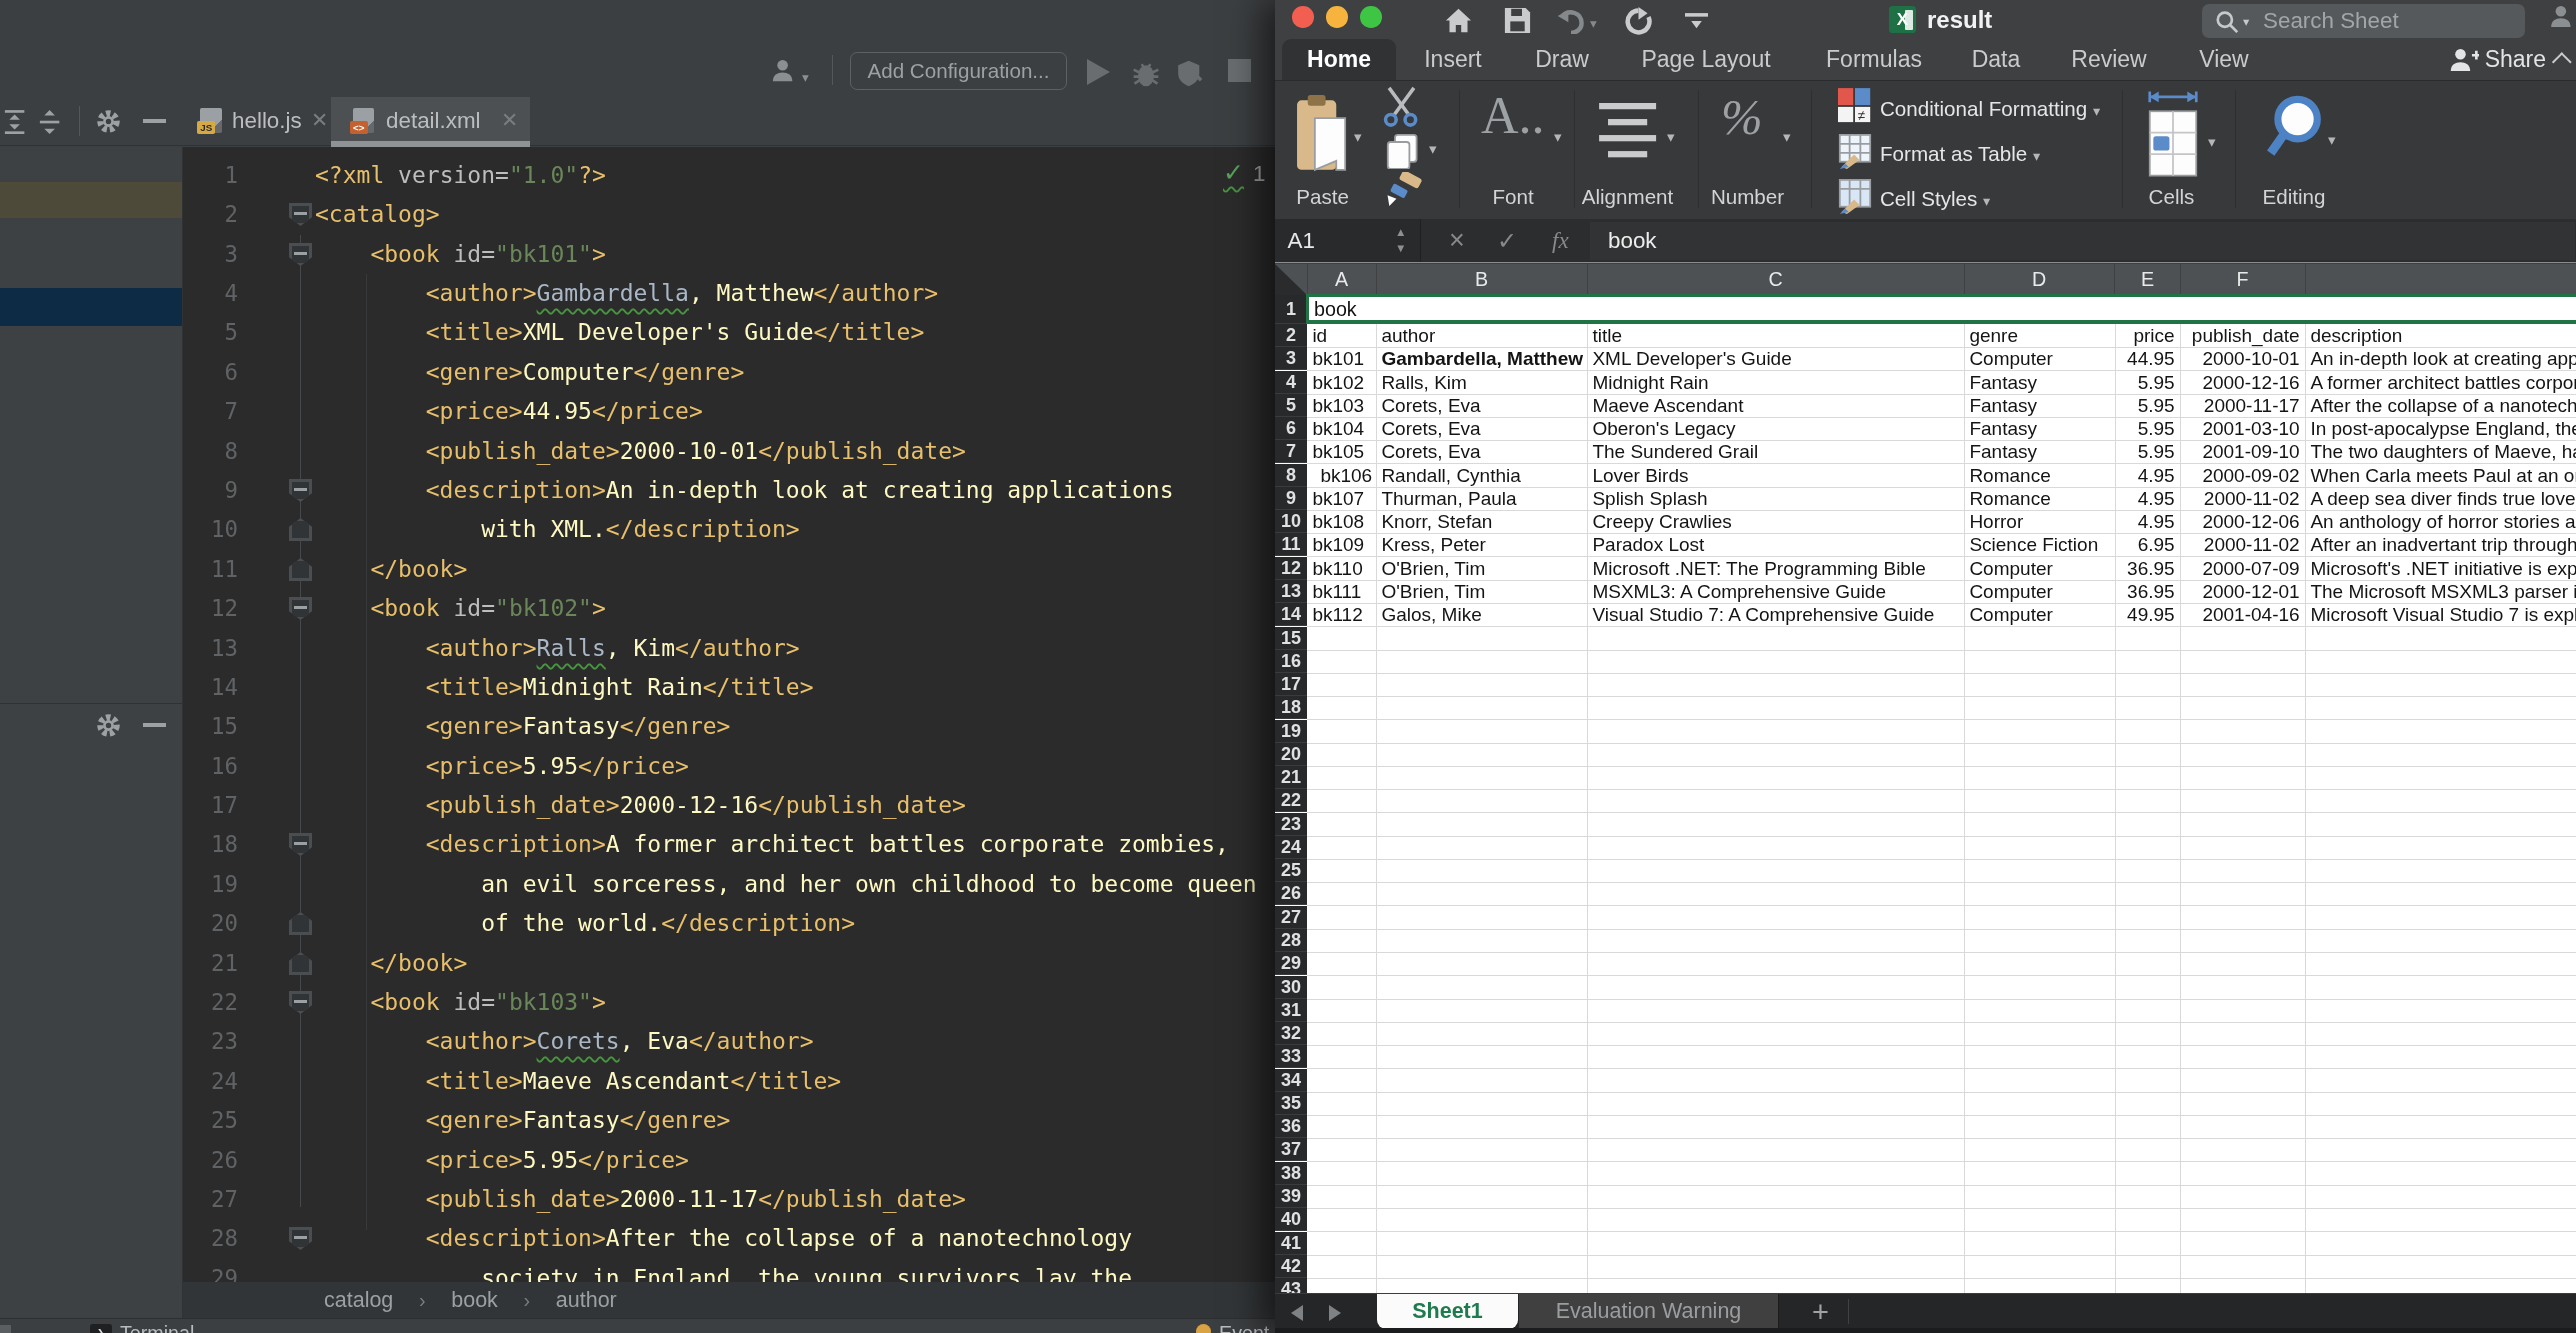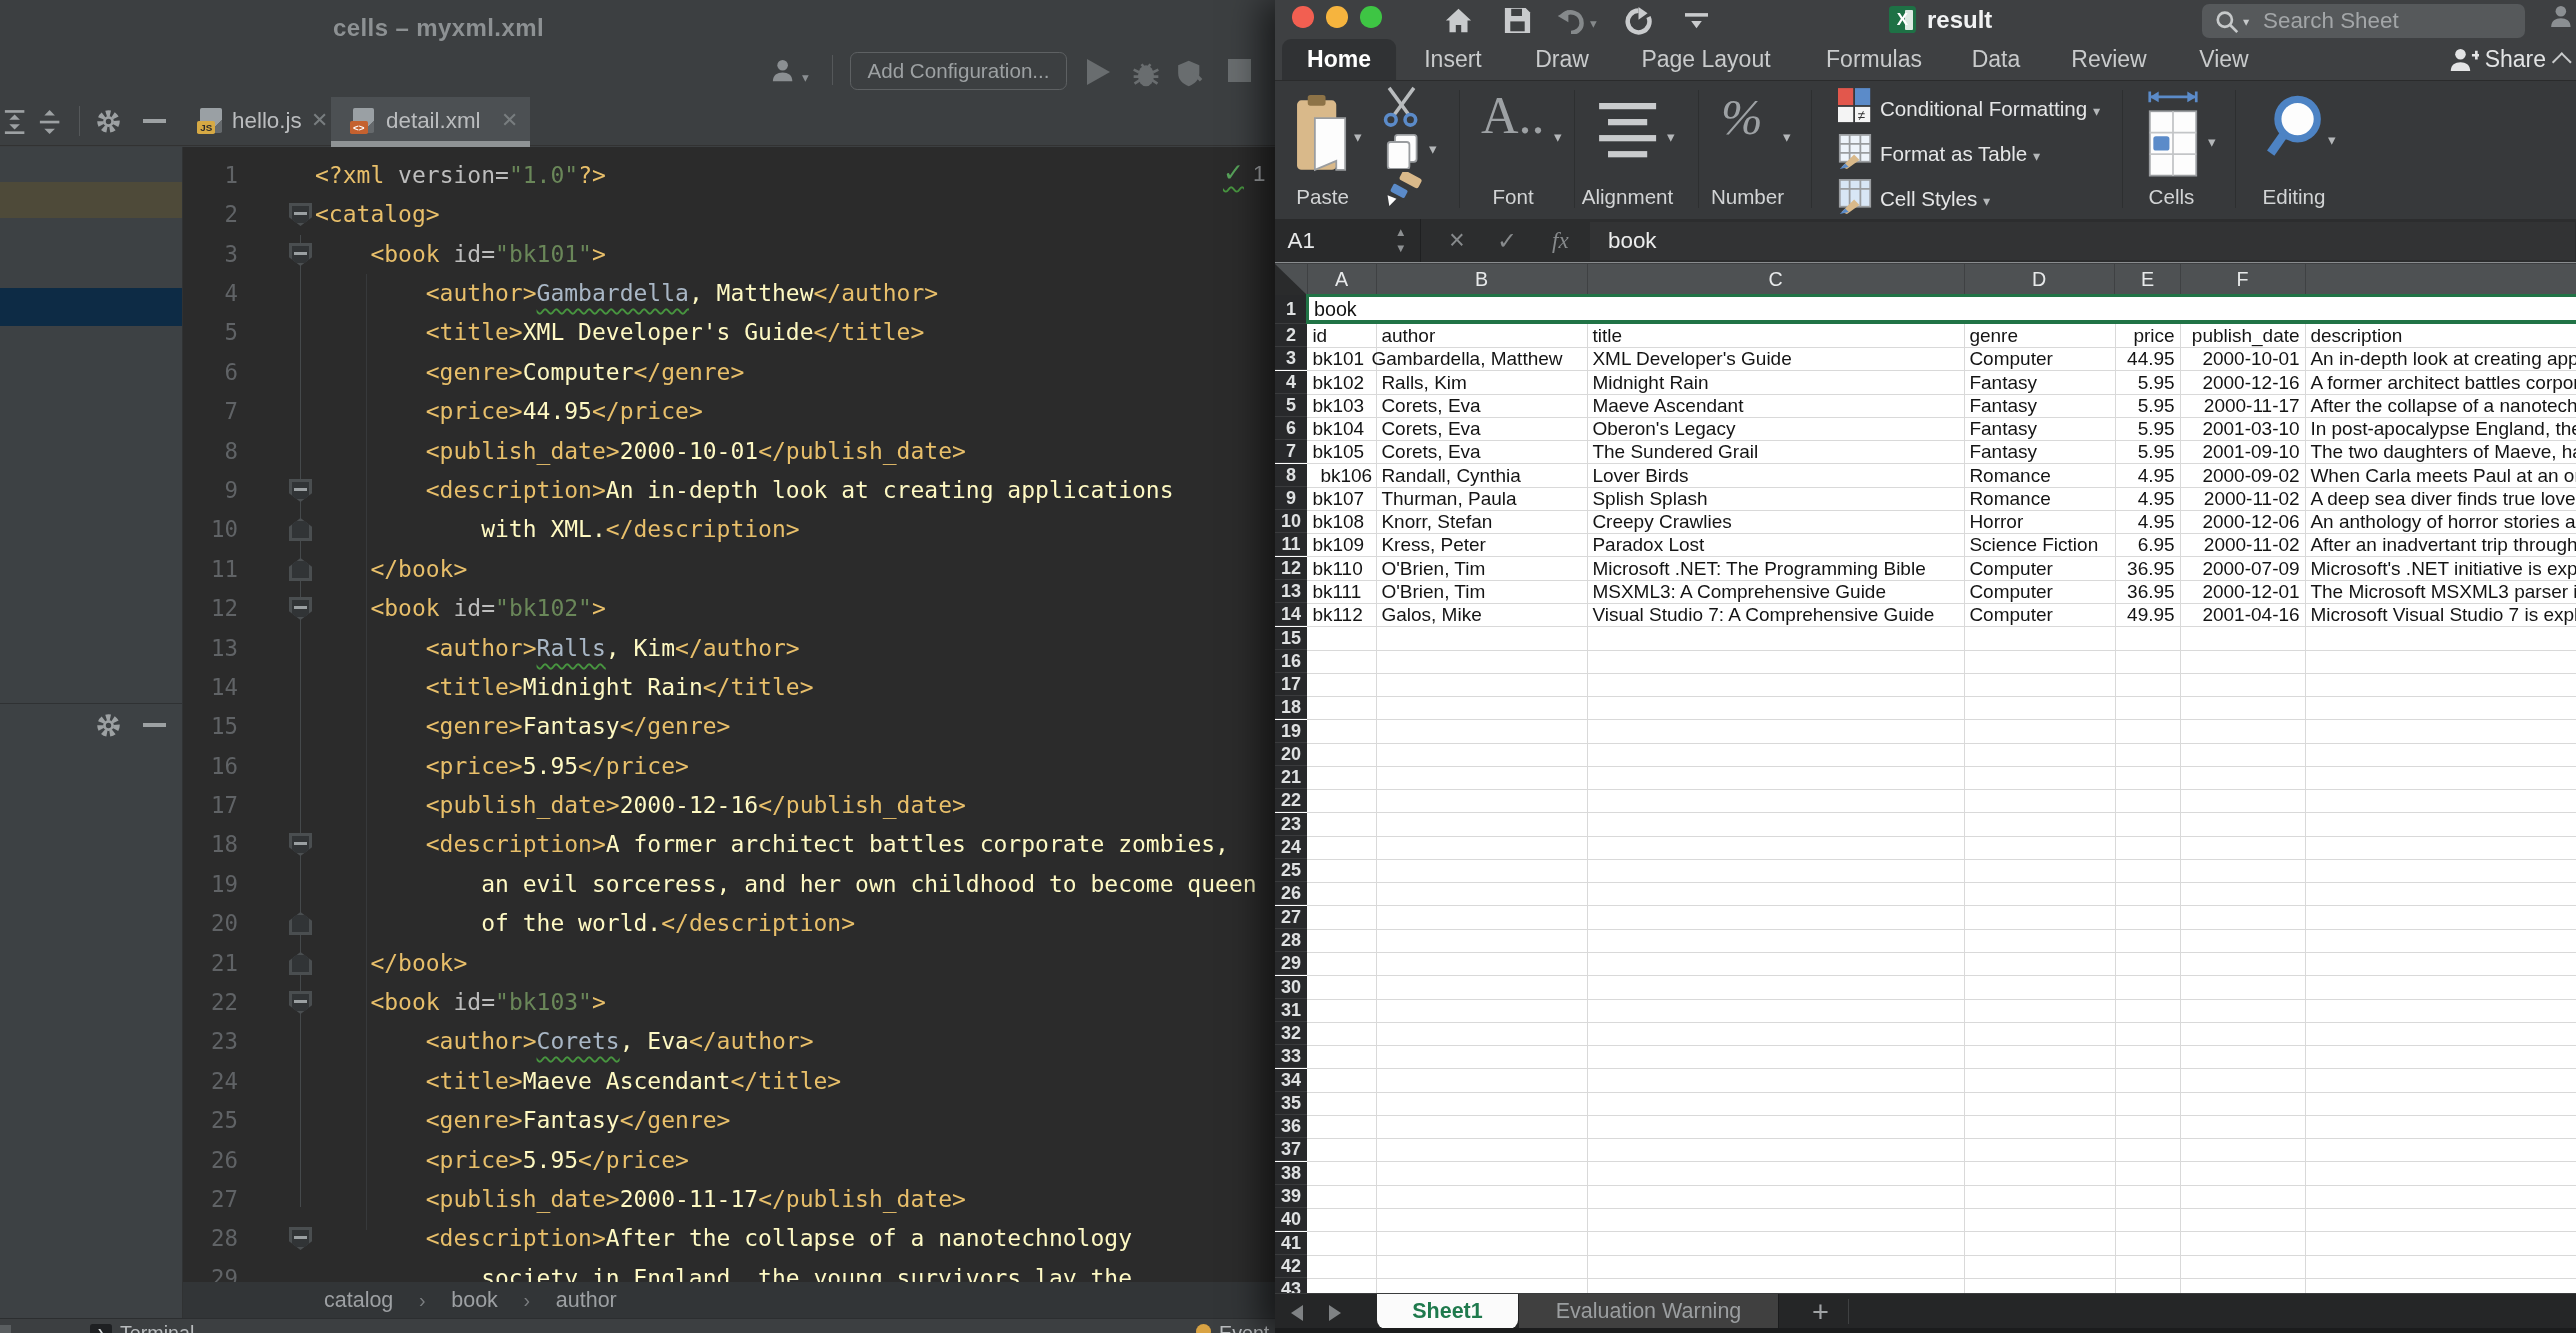--- a/index.html
+++ b/index.html
@@ -123,21 +123,20 @@
         <circle cx="15" cy="15" r="4.5" fill="none" stroke="#9da1a3" stroke-width="3"></circle>
       </g>
       <g id="def-person" fill="#8b8f92">
         <circle cx="12" cy="7" r="6"></circle>
           <path d="M1 25c0-7 5-10 11-10s11 3 11 10z"></path>
       </g>
     </defs>
   </svg>
 
   <div id="ide">
-    <div id="ide-title">cells – myxml.xml</div>
 
     <svg class="abs" style="left:772px;top:59px" width="23" height="25" viewBox="0 0 26 28">
         <use href="#def-person"></use>
       </svg>
     <div class="abs" style="left:802px;top:70px;color:#8b8f92;font-size:13.4px">▾</div>
     <div class="ide-divider-v" style="left:832px;top:55px;height:30px"></div>
     <div id="add-config">Add Configuration...</div>
     <div class="run-icon play-tri" style="left:1087px"></div>
     <svg class="run-icon" style="left:1130px" width="32" height="30" viewBox="0 0 36 34">
       <ellipse cx="18" cy="19" rx="9" ry="12" fill="#696d6f"></ellipse>
@@ -524,21 +523,21 @@
           <div class="rowhead" style="top: 1014px; height: 22.4px; line-height: 22.4px;">43</div>
           <div class="rowline" style="top: 1014px;"></div>
           <div class="gcell" style="left: 32px; top: 60px; width: 69px;">id</div>
           <div class="gcell" style="left: 101px; top: 60px; width: 211px;">author</div>
           <div class="gcell" style="left: 312px; top: 60px; width: 377px;">title</div>
           <div class="gcell" style="left: 689px; top: 60px; width: 150px;">genre</div>
           <div class="gcell r" style="left: 840px; top: 60px; width: 65px;">price</div>
           <div class="gcell r" style="left: 905px; top: 60px; width: 125px;">publish_date</div>
           <div class="gcell" style="left: 1030px; top: 60px; width: 271px;">description</div>
           <div class="gcell" style="left: 32px; top: 83px; width: 69px;">bk101</div>
-          <div class="gcell" style="left: 91px; top: 83px; width: 211px;">Gambardella, Matthew</div>
+          <div class="gcell" style="left: 101px; top: 83px; width: 211px; font-weight: bold;">Gambardella, Matthew</div>
           <div class="gcell" style="left: 312px; top: 83px; width: 377px;">XML Developer's Guide</div>
           <div class="gcell" style="left: 689px; top: 83px; width: 150px;">Computer</div>
           <div class="gcell r" style="left: 840px; top: 83px; width: 65px;">44.95</div>
           <div class="gcell r" style="left: 905px; top: 83px; width: 125px;">2000-10-01</div>
           <div class="gcell" style="left: 1030px; top: 83px; width: 271px;">An in-depth look at creating applications with XML.</div>
           <div class="gcell" style="left: 32px; top: 107px; width: 69px;">bk102</div>
           <div class="gcell" style="left: 101px; top: 107px; width: 211px;">Ralls, Kim</div>
           <div class="gcell" style="left: 312px; top: 107px; width: 377px;">Midnight Rain</div>
           <div class="gcell" style="left: 689px; top: 107px; width: 150px;">Fantasy</div>
           <div class="gcell r" style="left: 840px; top: 107px; width: 65px;">5.95</div>

